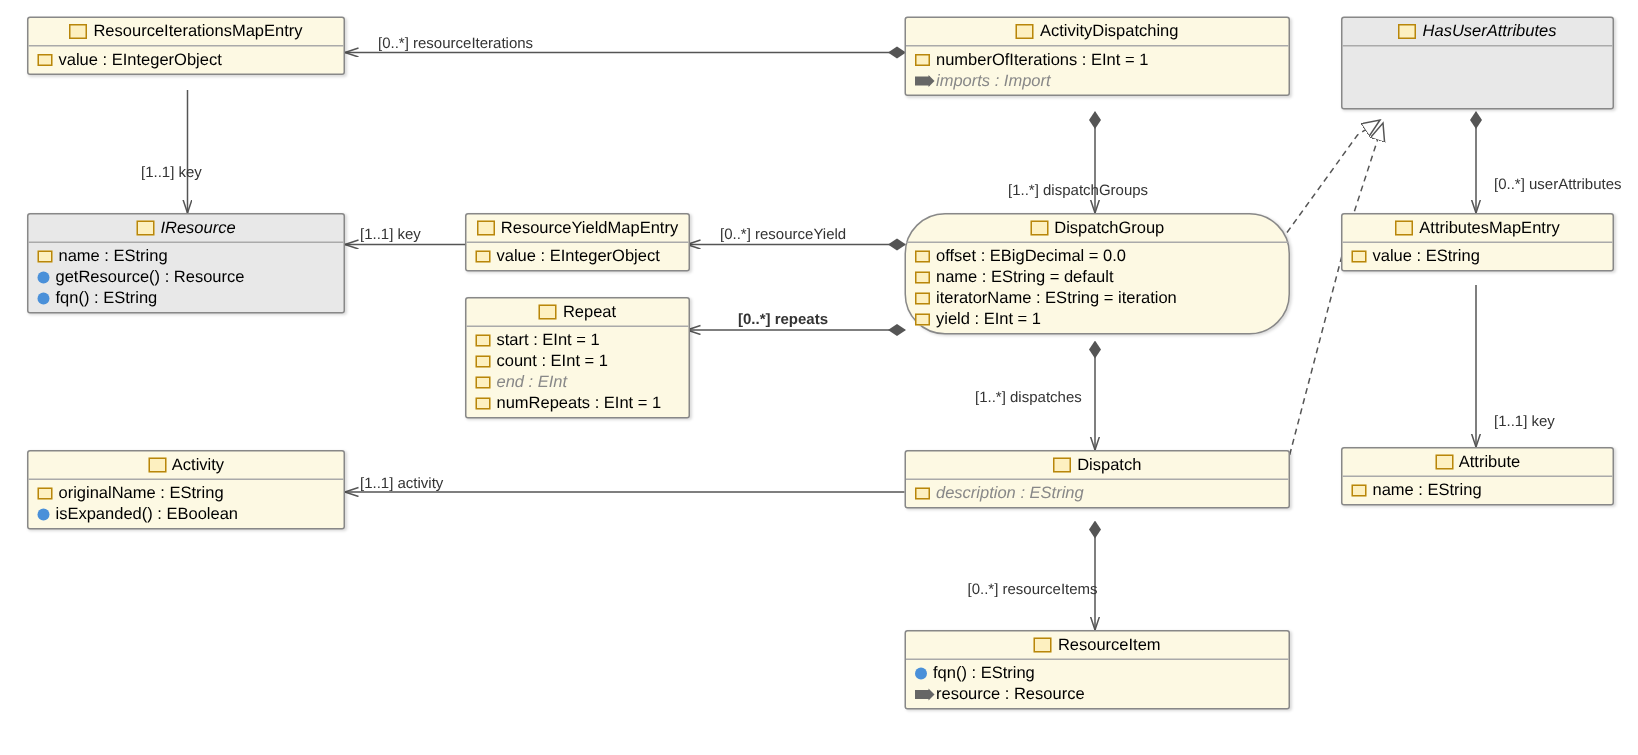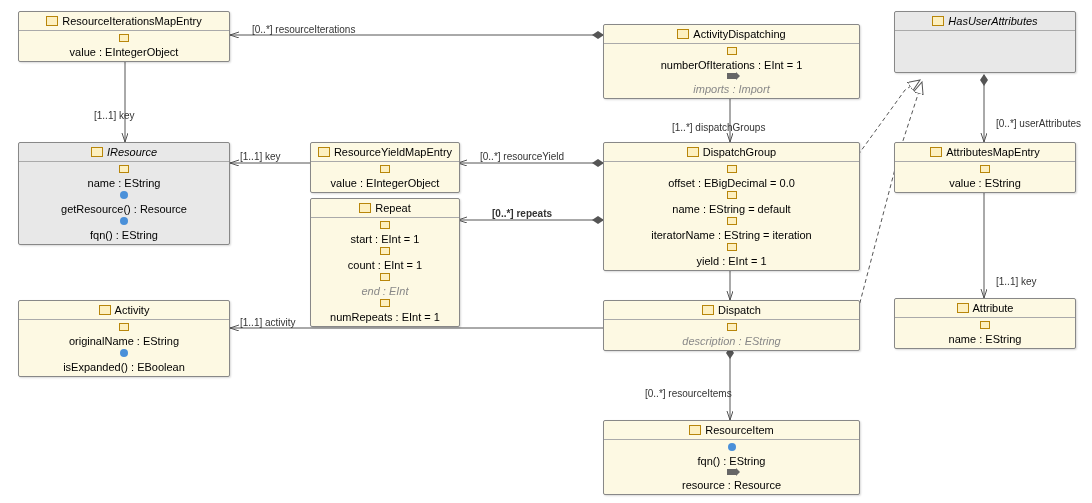--- a/index.html
+++ b/index.html
@@ -34,21 +34,20 @@
   }
   .class-body {
     padding: 2px 4px;
   }
   .attr-row {
     display: flex;
     align-items: center;
     gap: 4px;
     padding: 1px 2px;
     white-space: nowrap;
-    flex-direction: column;
   }
   .attr-row.derived {
     color: #888;
     font-style: italic;
   }
   .icon {
     display: inline-block;
     width: 10px;
     height: 10px;
     flex-shrink: 0;
@@ -239,38 +238,38 @@
         <span class="icon icon-attr"></span>
         <span>end : EInt</span>
       </div>
     <div class="attr-row">
         <span class="icon icon-attr"></span>
         <span>numRepeats : EInt = 1</span>
       </div>
   </div>
 </div>
 
-<div class="class-box" style="left:603px; top:24px; width:255px;">
+<div class="class-box" style="left:603px; top:11px; width:255px;">
   <div class="class-header">
       <span class="icon icon-class"></span>
       <span>ActivityDispatching</span>
     </div>
   <div class="class-body">
     <div class="attr-row">
         <span class="icon icon-attr"></span>
         <span>numberOfIterations : EInt = 1</span>
       </div>
     <div class="attr-row derived">
         <span class="icon icon-ref"></span>
         <span>imports : Import</span>
       </div>
   </div>
 </div>
 
-<div class="class-box" style="left:603px; top:142px; width:255px;">
+<div class="class-box" style="left:603px; top:142px; width:255px;border-radius:27px;">
   <div class="class-header">
       <span class="icon icon-class"></span>
       <span>DispatchGroup</span>
     </div>
   <div class="class-body">
     <div class="attr-row">
         <span class="icon icon-attr"></span>
         <span>offset : EBigDecimal = 0.0</span>
       </div>
     <div class="attr-row">

